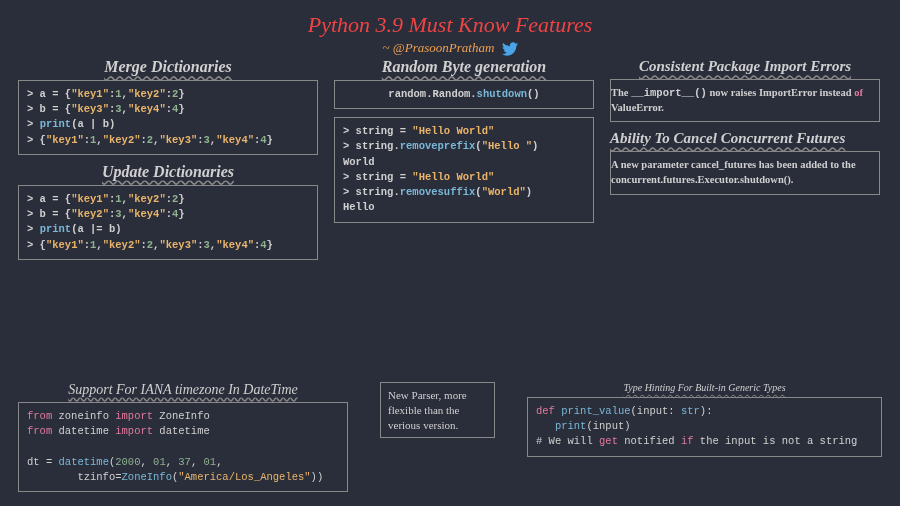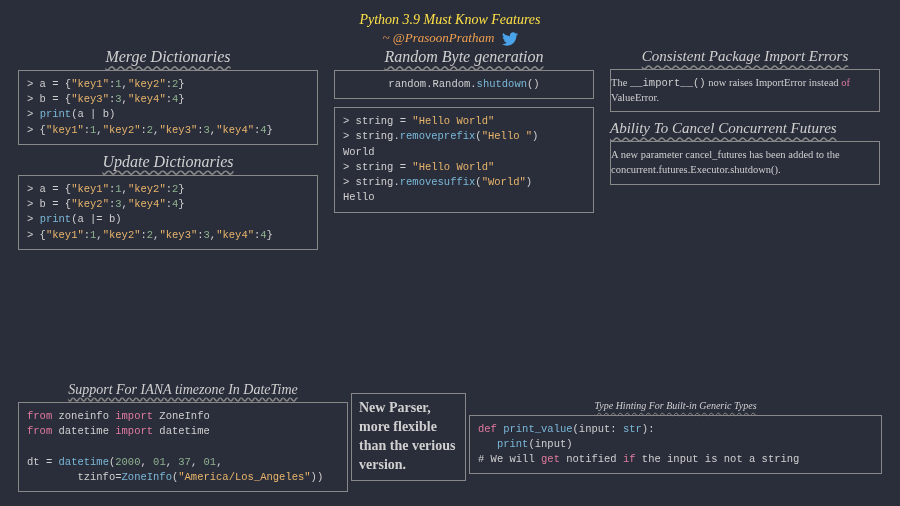--- a/index.html
+++ b/index.html
@@ -8,40 +8,41 @@
   width: 900px;
   height: 506px;
   font-family: 'Courier New', monospace;
   color: #d0d0d0;
   padding: 12px 18px;
   position: relative;
   overflow: hidden;
 }
 .title {
   text-align: center;
-  color: #fde047;
-  font-size: 14px;
+  color: #ef4444;
+  font-size: 22px;
   font-family: Georgia, serif;
   font-style: italic;
   margin-bottom: 2px;
 }
 .author {
   text-align: center;
   color: #f0a050;
   font-size: 13px;
   font-family: Georgia, serif;
   font-style: italic;
   margin-bottom: 2px;
 }
 .author svg { vertical-align: middle; margin-left: 4px; }
 .container {
   display: grid;
   grid-template-columns: 300px 260px 270px;
   gap: 14px 16px;
   align-items: start;
+  font-weight: bold;
 }
 .section-title {
   color: #d0d0d0;
   font-family: Georgia, serif;
   font-style: italic;
   font-size: 16px;
   text-align: center;
   margin-bottom: 4px;
   text-decoration: underline;
   text-decoration-style: wavy;
@@ -68,34 +69,33 @@
 .num { color: #8fb38f; }
 .op { color: #d0d0d0; }
 .fn { color: #7ab8d8; }
 .col1 { grid-column: 1; }
 .col2 { grid-column: 2; }
 .col3 { grid-column: 3; }
 .block { margin-bottom: 8px; }
 .small-box {
   border: 1px solid #888;
   padding: 5px 7px;
-  font-size: 14px;
+  font-size: 11px;
   line-height: 1.35;
   font-family: Georgia, serif;
   width: 115px;
-  font-weight: bold;
 }
 .row-bottom {
   position: absolute;
   left: 18px;
   right: 18px;
   bottom: 14px;
   display: flex;
-  gap: 3px;
-  align-items: center;
+  gap: 32px;
+  align-items: flex-start;
 }
 .iana-block { width: 330px; }
 .parser-block { width: 115px; }
 .type-block { flex: 1; }
 </style>
 </head>
 <body>
 
 <div class="title">Python 3.9 Must Know Features</div>
 <div class="author">

